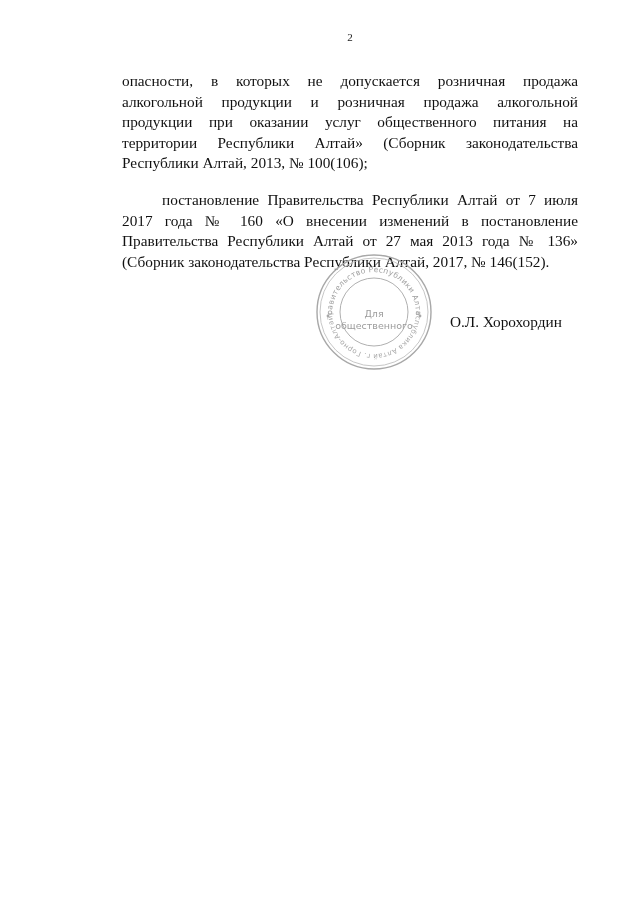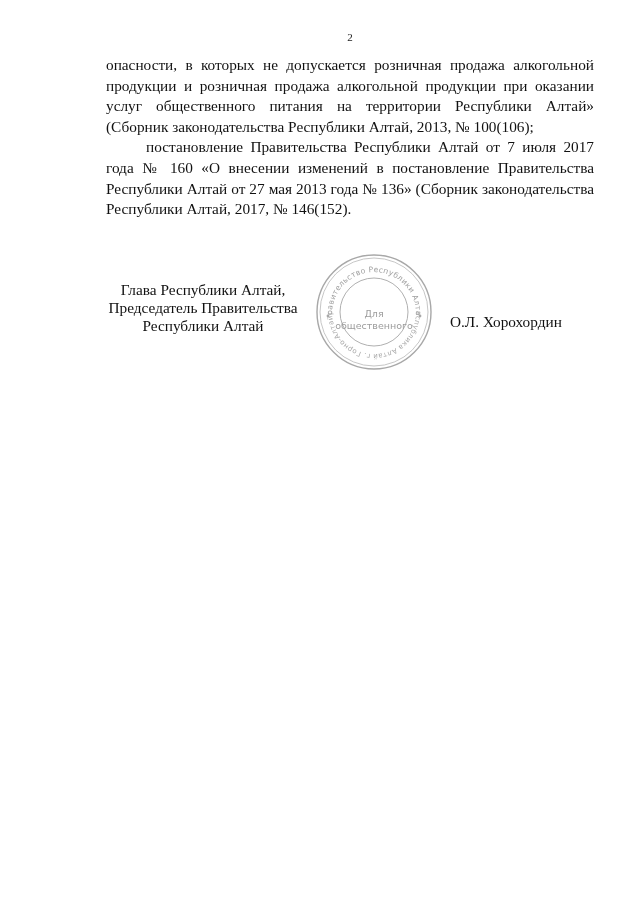--- a/index.html
+++ b/index.html
@@ -32,21 +32,21 @@
     }
     .body-text {
       position: absolute;
       left: 106px;
       top: 55px;
       width: 488px;
       font-size: 15.3px;
       line-height: 20.6px;
     }
     .para {
-      margin: 0;
+      margin: 16px;
       text-align: justify;
       text-align-last: left;
     }
     .para.indent {
       text-indent: 40px;
     }
     .sign-left {
       position: absolute;
       left: 108px;
       top: 281px;
@@ -89,25 +89,20 @@
 
 <div class="page">
 
   <div class="page-number">2</div>
 
   <div class="body-text">
     <p class="para">опасности, в которых не допускается розничная продажа алкогольной продукции и розничная продажа алкогольной продукции при оказании услуг общественного питания на территории Республики Алтай» (Сборник законодательства Республики Алтай, 2013, № 100(106);</p>
     <p class="para indent">постановление Правительства Республики Алтай от 7 июля 2017 года № 160 «О внесении изменений в постановление Правительства Республики Алтай от 27 мая 2013 года № 136» (Сборник законодательства Республики Алтай, 2017, № 146(152).</p>
   </div>
 
-  <div class="sign-left">
-    <span>Глава Республики Алтай,</span>
-    <span>Председатель Правительства</span>
-    <span>Республики Алтай</span>
-  </div>
 
   <div class="stamp">
     <svg viewBox="0 0 120 120">
       <defs>
         <path id="arcTop" d="M 18 62 A 42 42 0 0 1 102 62" fill="none"></path>
         <path id="arcBottom" d="M 102 60 A 42 42 0 0 1 18 60" fill="none"></path>
       </defs>
       <circle cx="60" cy="60" r="57" fill="none" stroke="#a8a8a8" stroke-width="1.4"></circle>
       <circle cx="60" cy="60" r="54" fill="none" stroke="#b8b8b8" stroke-width="0.8"></circle>
       <circle cx="60" cy="60" r="34" fill="none" stroke="#b0b0b0" stroke-width="1"></circle>

